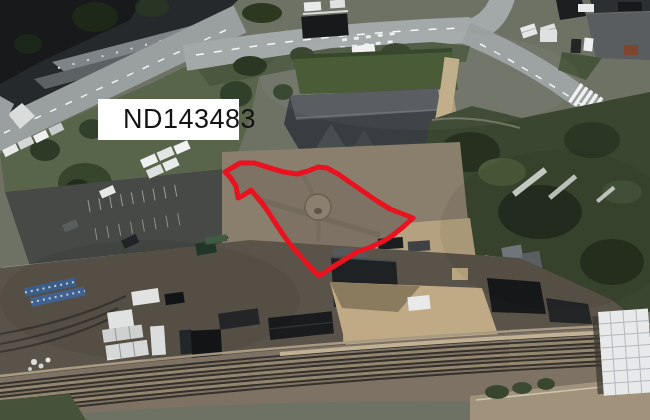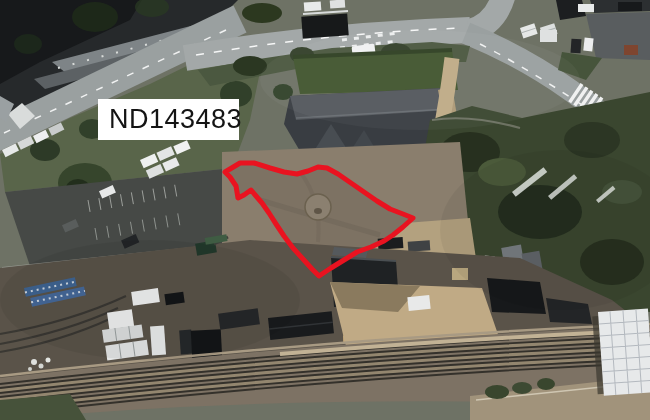--- a/index.html
+++ b/index.html
@@ -4,21 +4,21 @@
 <style>
   html,body{margin:0;padding:0;background:#111;}
   .stage{
     position:relative;width:650px;height:420px;overflow:hidden;
     font-family:"Liberation Sans", sans-serif;
   }
   .stage svg{position:absolute;left:0;top:0;display:block;}
   .grid-label{
     position:absolute;left:98px;top:99px;width:141px;height:41px;
     background:#ffffff;color:#141414;
-    font-size:27px;line-height:41px;padding-left:11px;
+    font-size:27px;line-height:41px;padding-left:25px;
     letter-spacing:0.5px;white-space:nowrap;box-sizing:border-box;
   }
 </style>
 </head>
 <body>
 
 <div class="stage">
 <svg width="650" height="420" viewBox="0 0 650 420" xmlns="http://www.w3.org/2000/svg">
   <defs>
     <polygon id="siteOutline" stroke-linejoin="round" points="225,172 240,163 254,163 270,168 284,172 297,174 308,171 318,167 327,168 338,174 351,183 364,192 377,201 390,209 403,214 413,218 403,227 393,235 384,241 371,247 357,252 344,260 331,268 319,276 312,269 303,259 293,248 284,236 276,224 269,213 262,203 256,196 251,190 244,195 238,198 236,186 230,177"></polygon>

